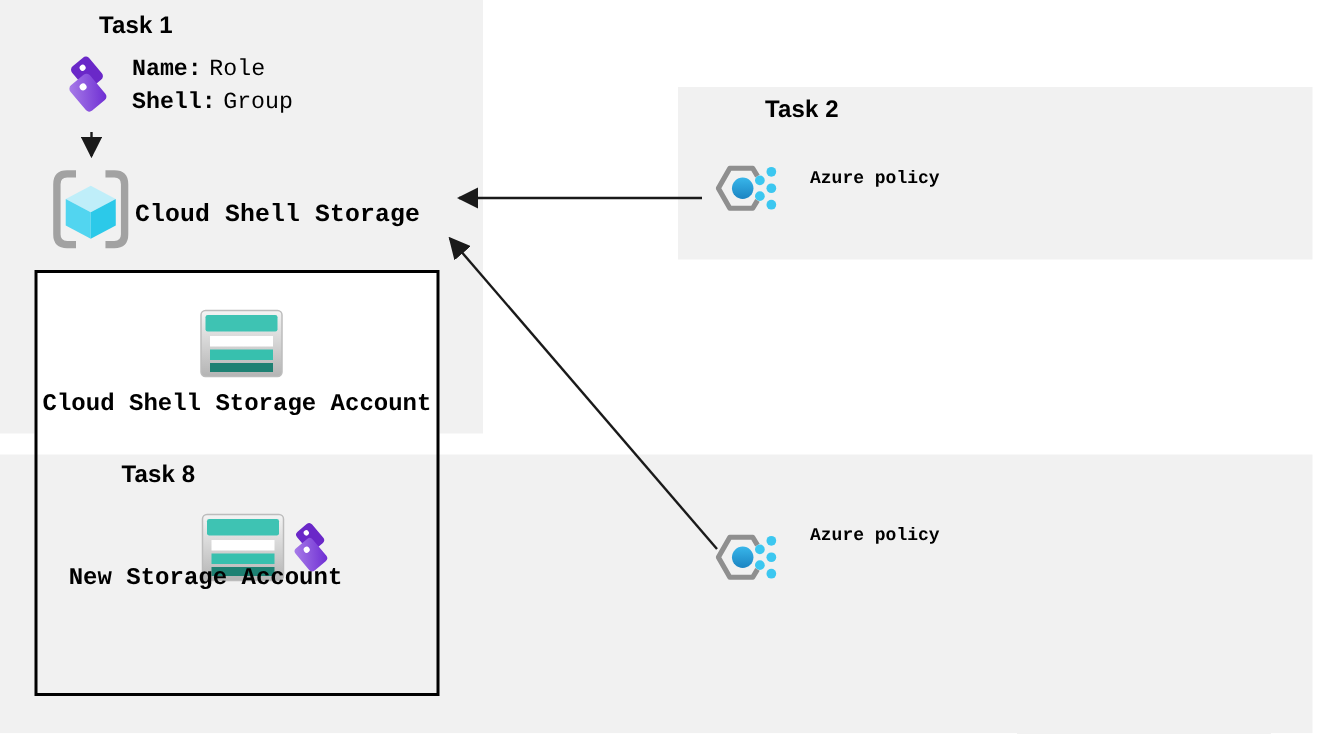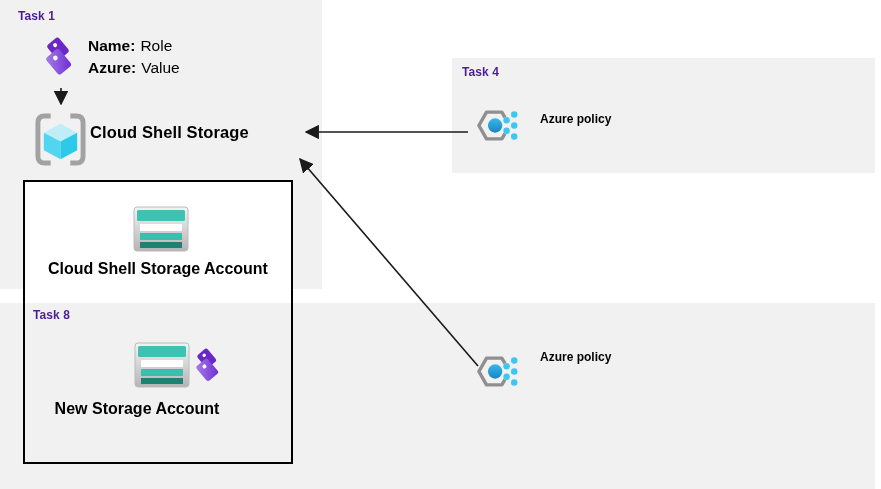--- a/index.html
+++ b/index.html
@@ -1,40 +1,40 @@
 <!DOCTYPE html>
 <html><head>
 <meta charset="utf-8">
 <style>
   html,body{margin:0;padding:0;background:#fff;}
   #canvas{position:relative;width:881px;height:489px;background:#ffffff;
           font-family:"Liberation Sans",sans-serif;color:#000;overflow:hidden;}
-  .abs{position:absolute;}
+  .abs{position:absolute;font-family:Liberation Mono, monospace;}
   .region{position:absolute;background:#f1f1f1;}
   #region-task1{left:0;top:0;width:322px;height:289px;}
   #region-task2{left:452px;top:58px;width:423px;height:115px;}
   #region-bottom{left:0;top:303px;width:875px;height:186px;}
   #box-fill{position:absolute;left:23px;top:180px;width:270px;height:284px;background:#ffffff;}
   #box-border{position:absolute;left:23px;top:180px;width:270px;height:284px;
               border:2px solid #000;box-sizing:border-box;background:transparent;}
-  .task-label{position:absolute;font-weight:bold;font-size:12px;color:#4c1d95;letter-spacing:.1px;}
+  .task-label{position:absolute;font-weight:bold;font-size:16px;color:#000000;letter-spacing:.1px;margin-left:48px;}
   #task1-label{left:18px;top:9px;}
   #task2-label{left:462px;top:65px;}
   #task3-label{left:33px;top:308px;}
   #tag1-icon{left:40px;top:37px;width:40px;height:42px;}
   #kv-block{left:88px;top:35px;font-size:15.5px;line-height:22px;}
   .kv-label{font-weight:bold;}
   .kv-value{margin-left:5px;}
   #rg-icon{left:34px;top:111px;width:53px;height:57px;}
-  #rg-title{left:90px;top:120px;font-size:16.5px;font-weight:bold;line-height:25px;letter-spacing:.1px;}
+  #rg-title{left:90px;top:130px;font-size:16.5px;font-weight:bold;line-height:25px;letter-spacing:.1px;}
   #stor1-icon{left:133px;top:206px;width:56px;height:46px;}
   #box-text1{left:25px;top:260px;width:266px;text-align:center;font-weight:bold;font-size:16px;}
   #stor2-icon{left:134px;top:342px;width:56px;height:46px;}
   #tag2-icon{left:191px;top:348px;width:35px;height:37px;}
-  #box-text2{left:25px;top:400px;width:224px;text-align:center;font-weight:bold;font-size:16px;}
+  #box-text2{left:25px;top:376px;width:224px;text-align:center;font-weight:bold;font-size:16px;}
   #pol1-icon{left:477px;top:103px;width:42px;height:45px;}
   #pol1-text{left:540px;top:109px;}
   #pol2-icon{left:477px;top:349px;width:42px;height:45px;}
   #pol2-text{left:540px;top:347px;max-width:350px;}
   .policy-title{font-size:12px;font-weight:bold;line-height:21px;}
   .policy-desc{font-size:15.5px;line-height:21px;}
   #arrows{position:absolute;left:0;top:0;width:881px;height:489px;pointer-events:none;}
   svg{display:block;}
   .icon-box svg{width:100%;height:100%;}
   .icon-box{position:absolute;}
@@ -78,21 +78,21 @@
         <rect x="17" y="3" width="15" height="19" rx="3" fill="#6a28c8"></rect>
         <circle cx="24.5" cy="8" r="2" fill="#fff"></circle>
         <rect x="8" y="12" width="17" height="22" rx="3" fill="url(#gTag)"></rect>
         <circle cx="16.5" cy="18" r="2.3" fill="#fff"></circle>
       </g>
     </svg>
   </div>
 
   <div class="abs" id="kv-block">
     <div><span class="kv-label">Name:</span><span class="kv-value">Role</span></div>
-    <div><span class="kv-label">Azure:</span><span class="kv-value">Value</span></div>
+    <div><span class="kv-label">Shell:</span><span class="kv-value">Group</span></div>
   </div>
 
   <div class="icon-box" id="rg-icon">
     <svg viewBox="0 0 54 58">
       <path d="M17,5 H11 Q4,5 4,12 V46 Q4,53 11,53 H17" fill="none" stroke="#a2a2a2" stroke-width="5"></path>
       <path d="M37,5 H43 Q50,5 50,12 V46 Q50,53 43,53 H37" fill="none" stroke="#a2a2a2" stroke-width="5"></path>
       <polygon points="27,13 44,22 27,31 10,22" fill="#bfeef9"></polygon>
       <polygon points="10,22 27,31 27,49 10,40" fill="#52d5f0"></polygon>
       <polygon points="27,31 44,22 44,40 27,49" fill="#2cc9e9"></polygon>
     </svg>
@@ -131,21 +131,21 @@
         <rect x="17" y="3" width="15" height="19" rx="3" fill="#6a28c8"></rect>
         <circle cx="24.5" cy="8" r="2" fill="#fff"></circle>
         <rect x="8" y="12" width="17" height="22" rx="3" fill="url(#gTag)"></rect>
         <circle cx="16.5" cy="18" r="2.3" fill="#fff"></circle>
       </g>
     </svg>
   </div>
 
   <div class="abs" id="box-text2">New Storage Account</div>
 
-  <div class="task-label" id="task2-label">Task 4</div>
+  <div class="task-label" id="task2-label">Task 2</div>
 
   <div class="icon-box" id="pol1-icon">
     <svg viewBox="0 0 44 46">
       <path d="M29.3,14.5 L26,9 L10,9 L2,23 L10,37 L26,37 L29.3,31.5" fill="none" stroke="#8f8f8f" stroke-width="3.6" stroke-linejoin="round"></path>
       <circle cx="19" cy="23" r="7.5" fill="url(#gPol)"></circle>
       <circle cx="31" cy="17.5" r="3.4" fill="#3cc7f0"></circle>
       <circle cx="31" cy="28.5" r="3.4" fill="#3cc7f0"></circle>
       <circle cx="39" cy="11.5" r="3.4" fill="#3cc7f0"></circle>
       <circle cx="39" cy="23" r="3.4" fill="#3cc7f0"></circle>
       <circle cx="39" cy="34.5" r="3.4" fill="#3cc7f0"></circle>

